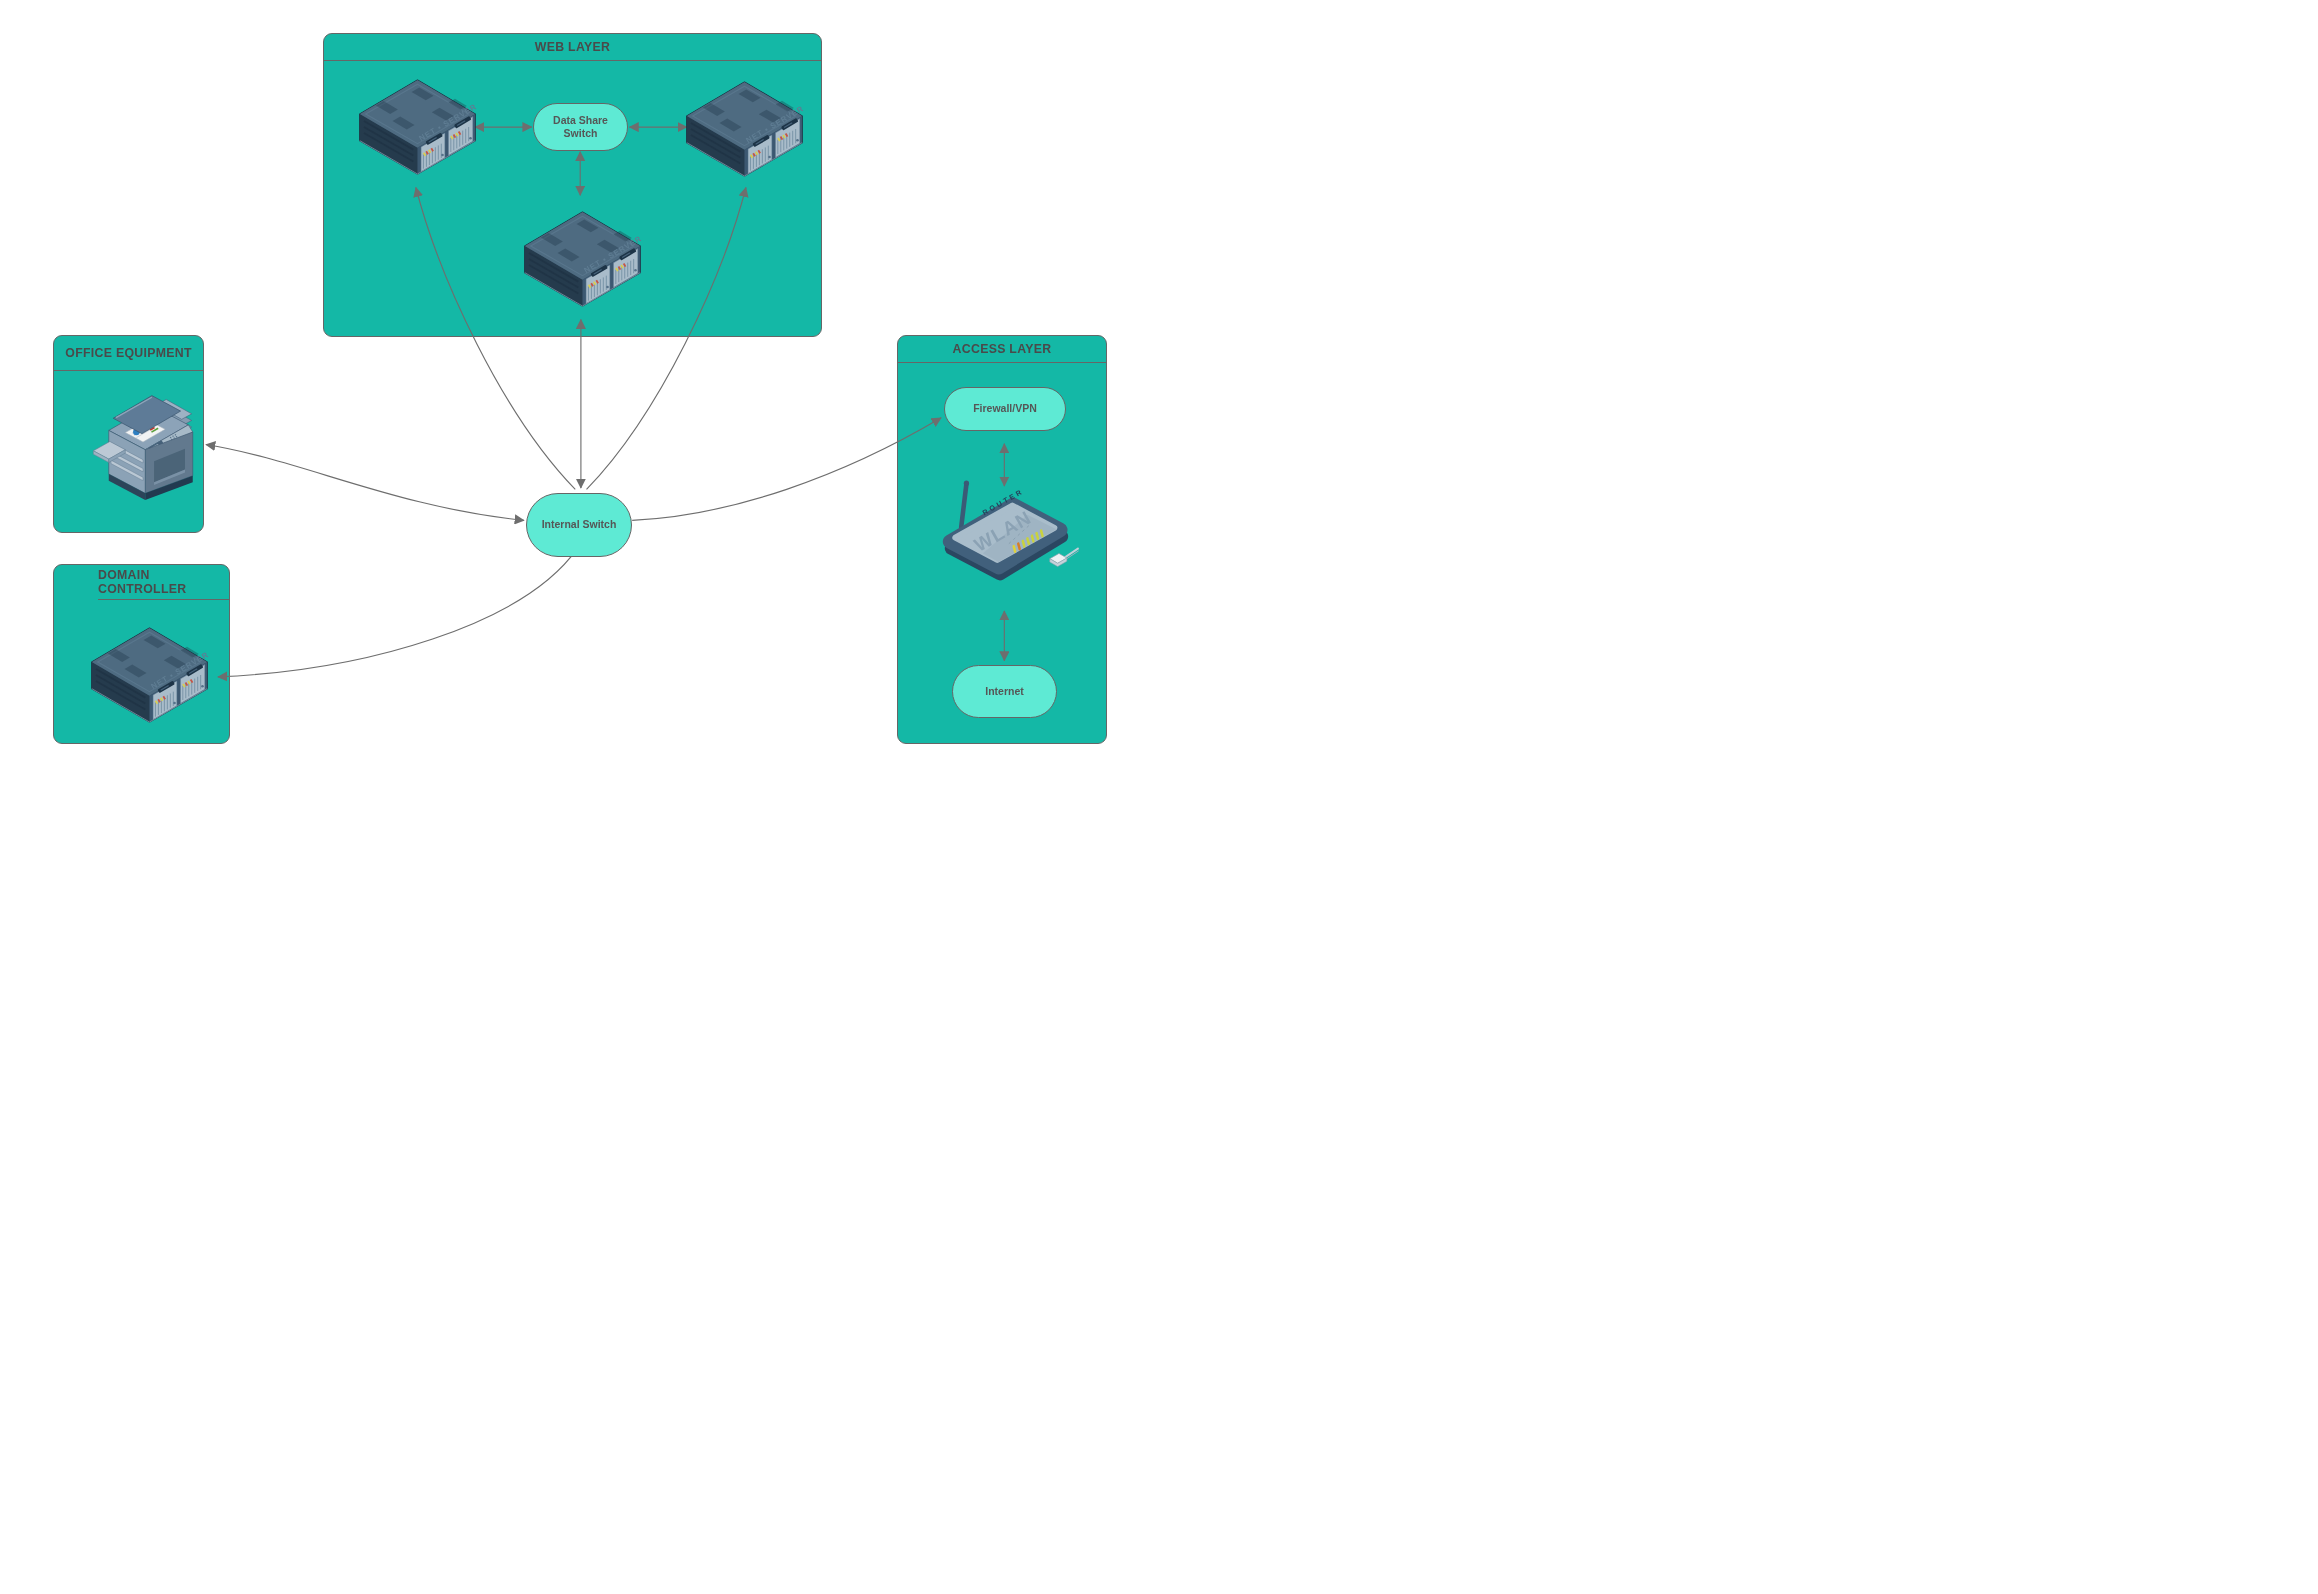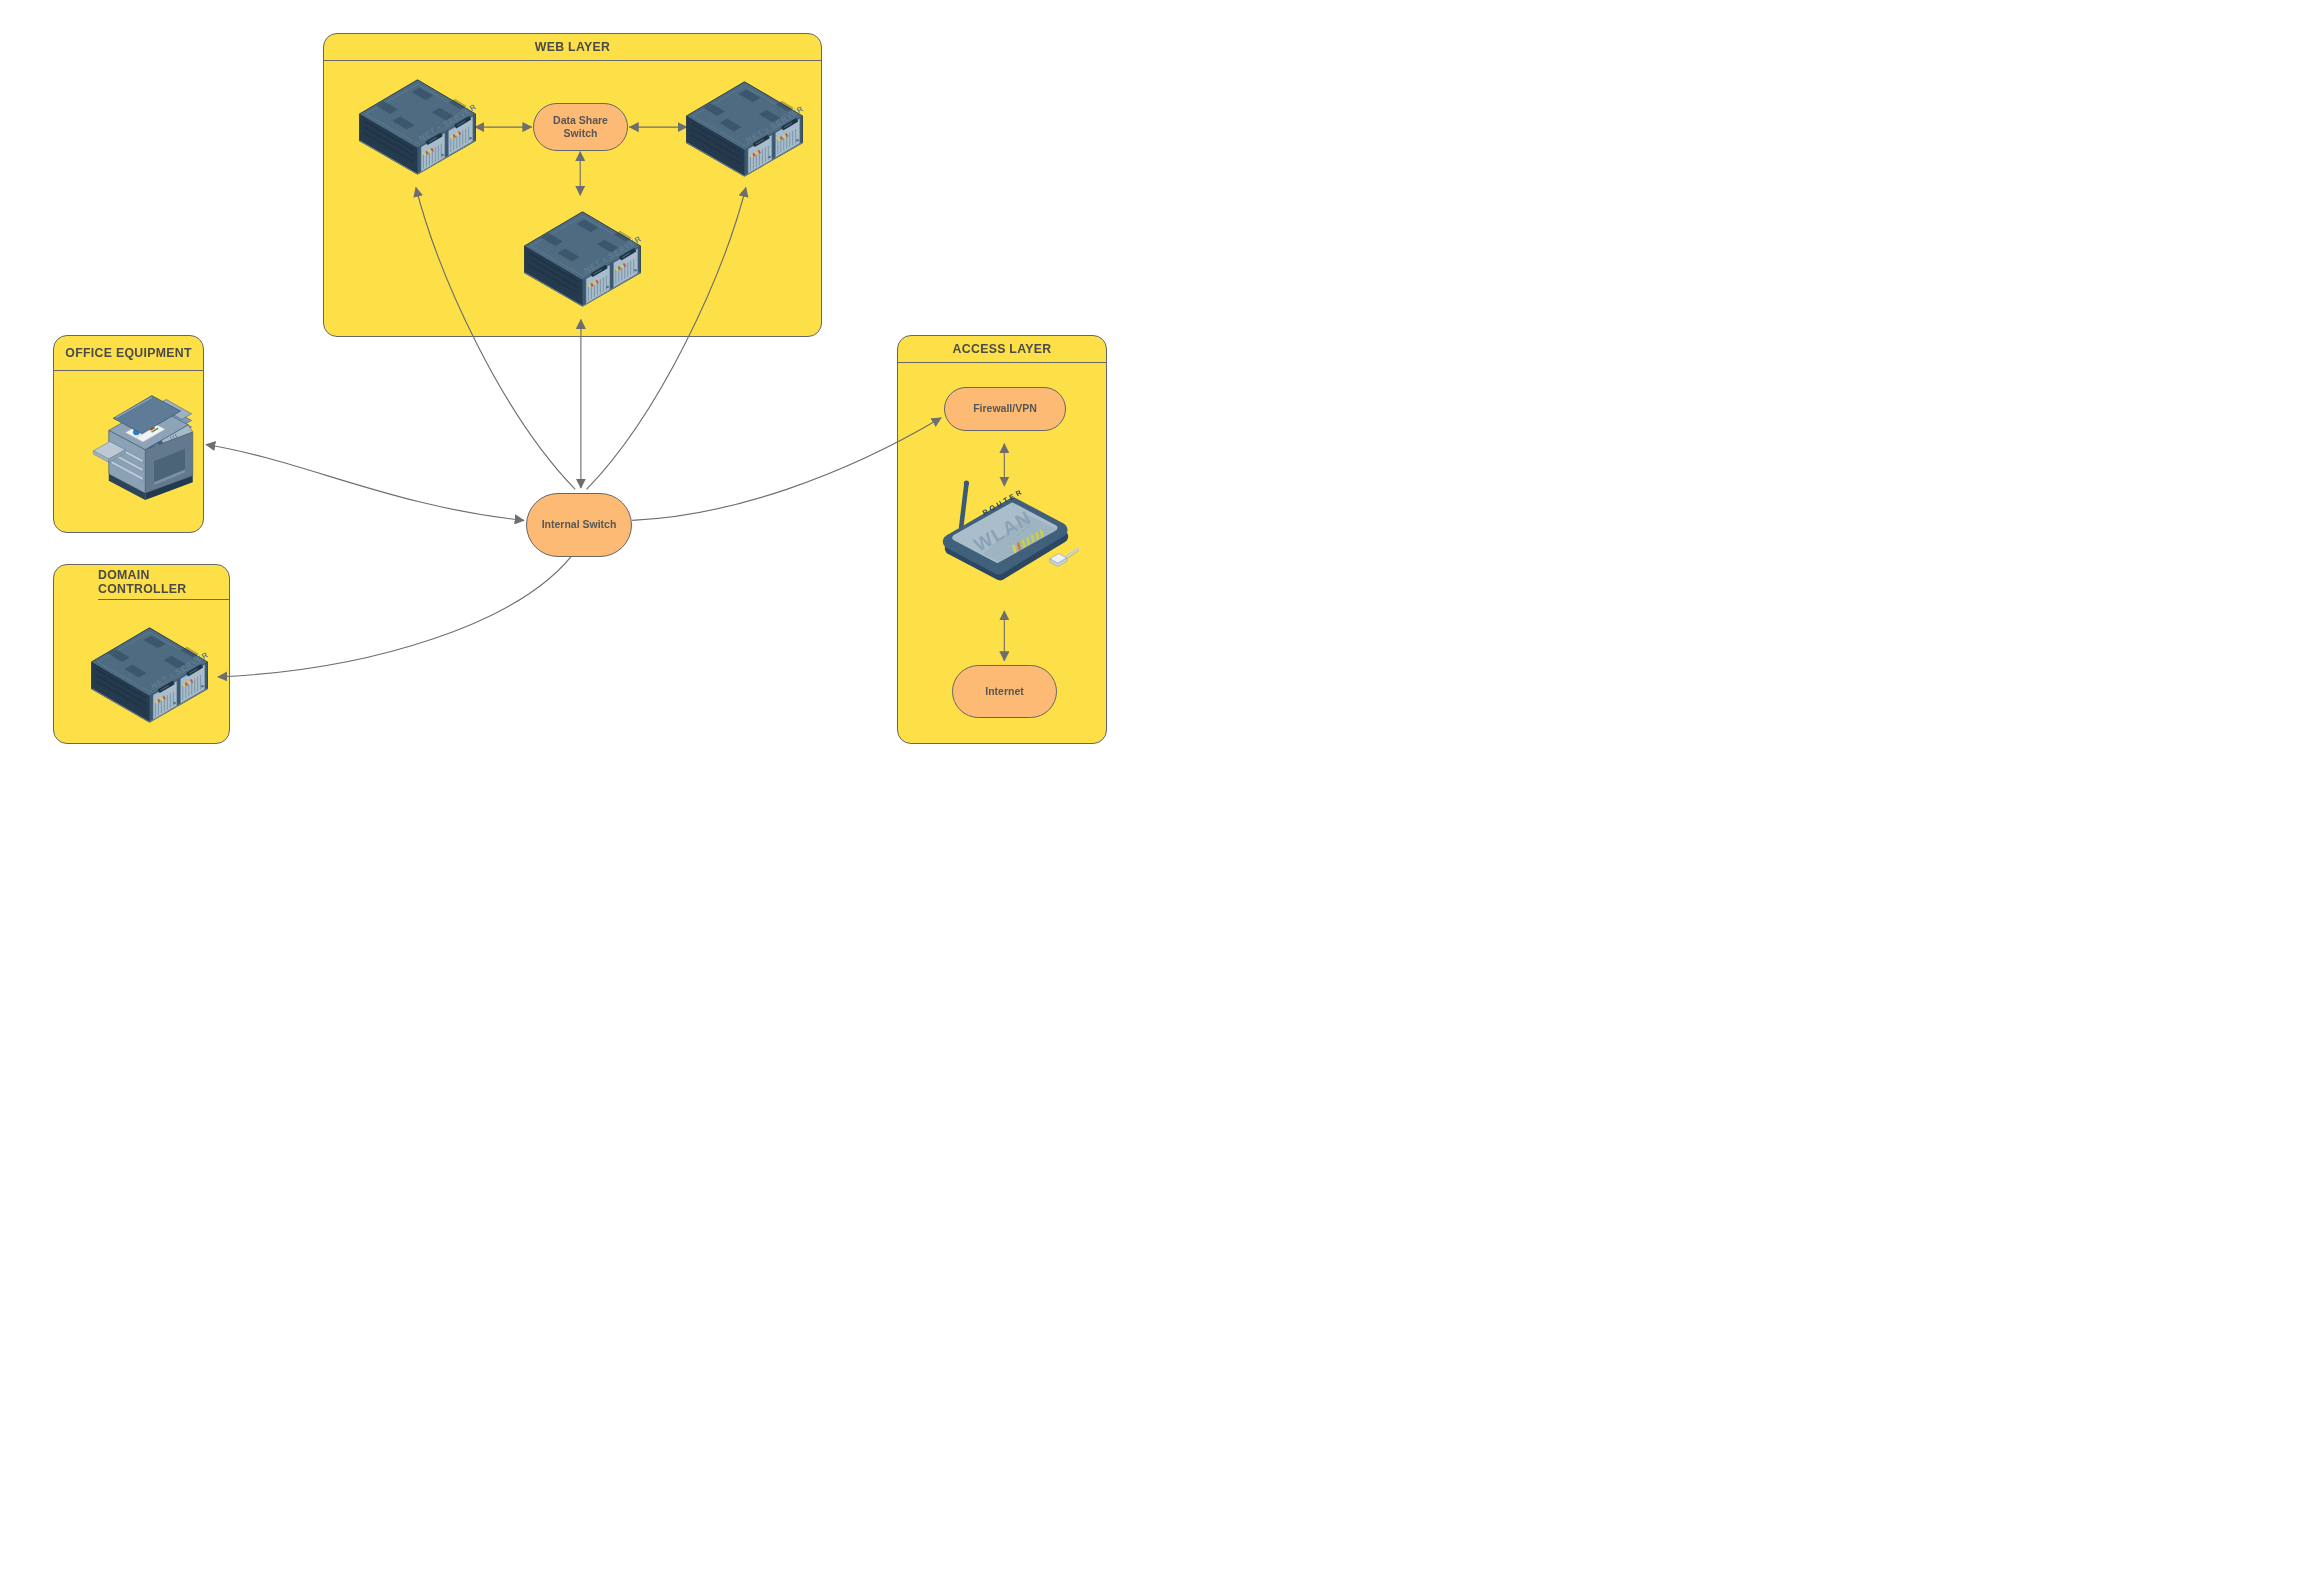--- a/index.html
+++ b/index.html
@@ -1,22 +1,22 @@
 <!DOCTYPE html>
 <html style="font-size:11.2px"><head>
 <meta charset="utf-8">
 <style>
   html,body{margin:0;padding:0;background:#ffffff;}
   .canvas{position:relative;width:1159px;height:797px;background:#ffffff;overflow:hidden;
           font-family:"Liberation Sans",sans-serif;}
-  .section{position:absolute;border:1.8px solid #666666;border-radius:14px;background:#fde047;
+  .section{position:absolute;border:1.8px solid #666666;border-radius:9px;background:#14b8a6;
            box-sizing:border-box;z-index:1;}
   .section-title{display:flex;align-items:center;justify-content:center;border-bottom:1.8px solid #666666;
            font-weight:bold;color:#4a4a4a;font-size:12.3px;letter-spacing:0.3px;box-sizing:border-box;}
-  .stadium{position:absolute;background:#fdba74;border:1.8px solid #666666;border-radius:702px;
+  .stadium{position:absolute;background:#5eead4;border:1.8px solid #666666;border-radius:702px;
            display:flex;align-items:center;justify-content:center;text-align:center;
            font-weight:bold;color:#565656;font-size:10.5px;line-height:1.25;box-sizing:border-box;
            padding:0 8.4px;z-index:3;}
   .device{position:absolute;z-index:3;}
   #edges{position:absolute;left:0;top:0;z-index:2;pointer-events:none;}
   .edge{stroke:#6e6e6e;stroke-width:1.6;fill:none;}
   .srv-text{font-weight:bold;font-size:13px;letter-spacing:1.6px;fill:#5f7d93;}
   .router-rim{font-weight:bold;font-size:11px;letter-spacing:4px;fill:#24405a;}
   .router-wlan{font-weight:bold;font-size:29px;letter-spacing:2px;fill:#8ba2b4;}
 </style>

